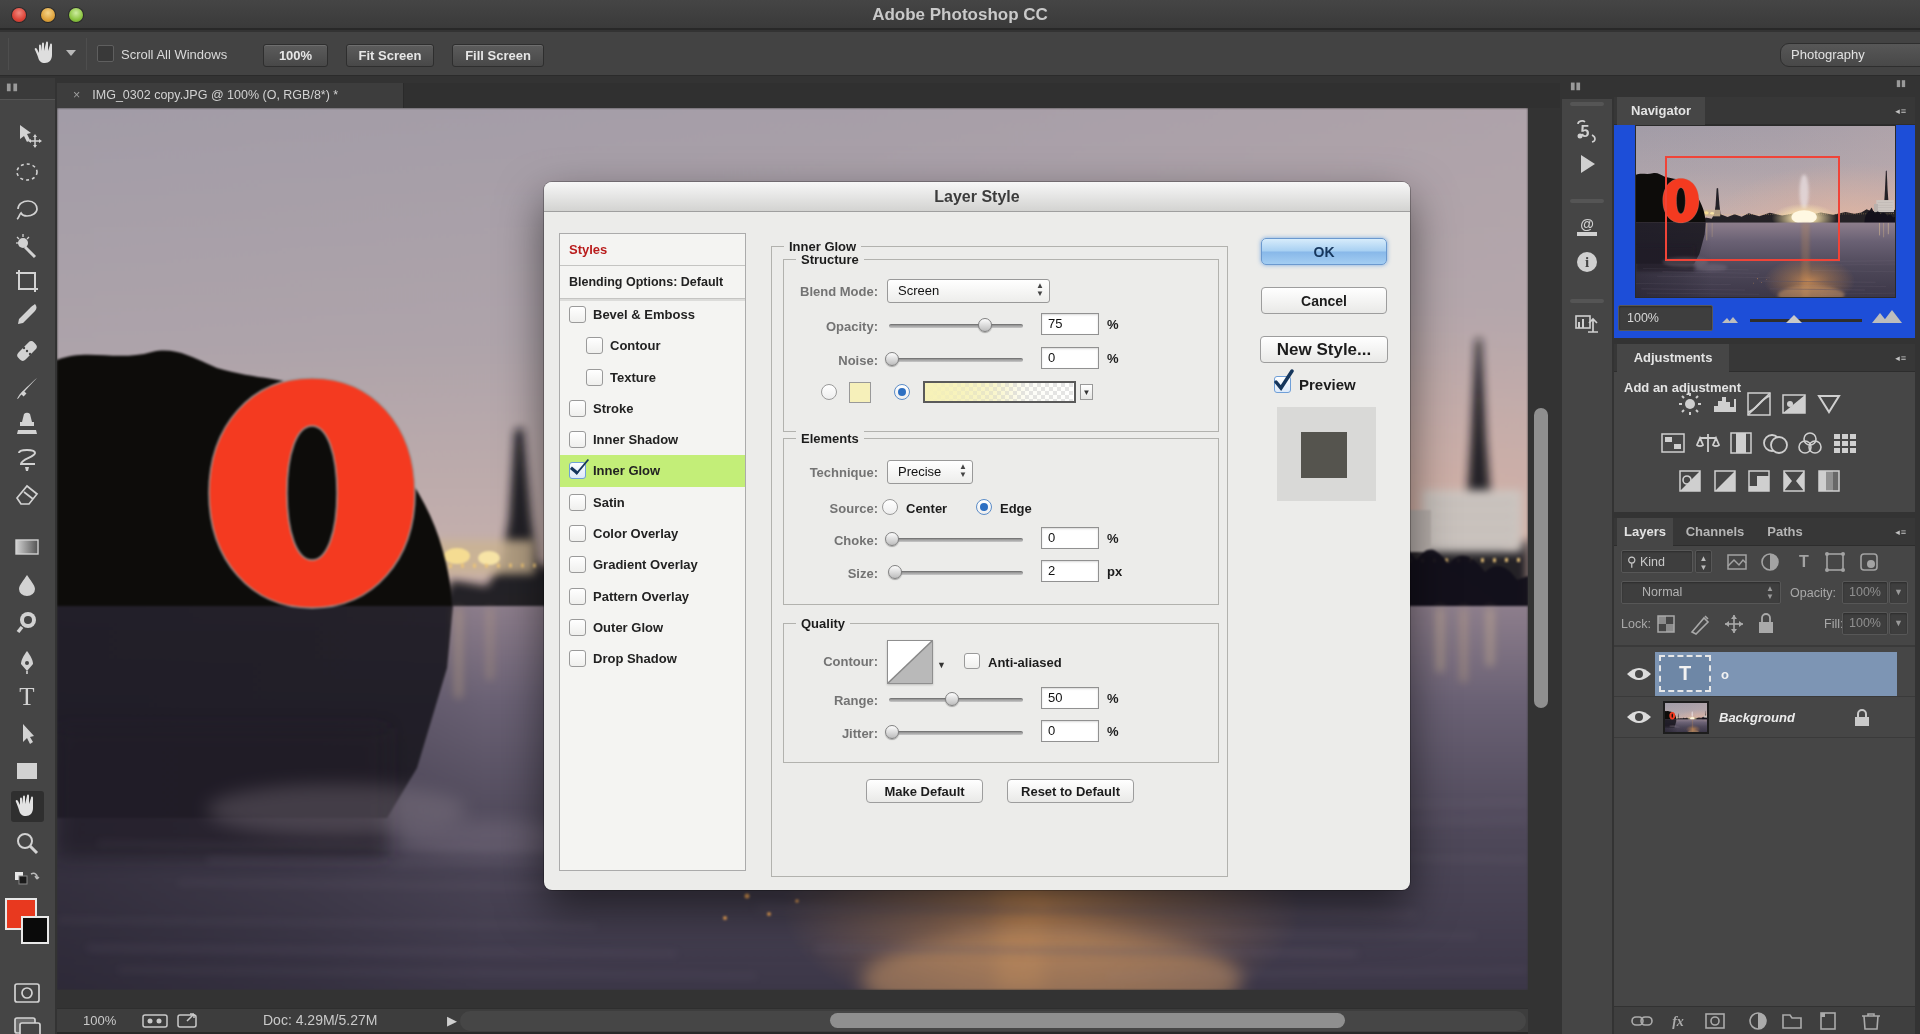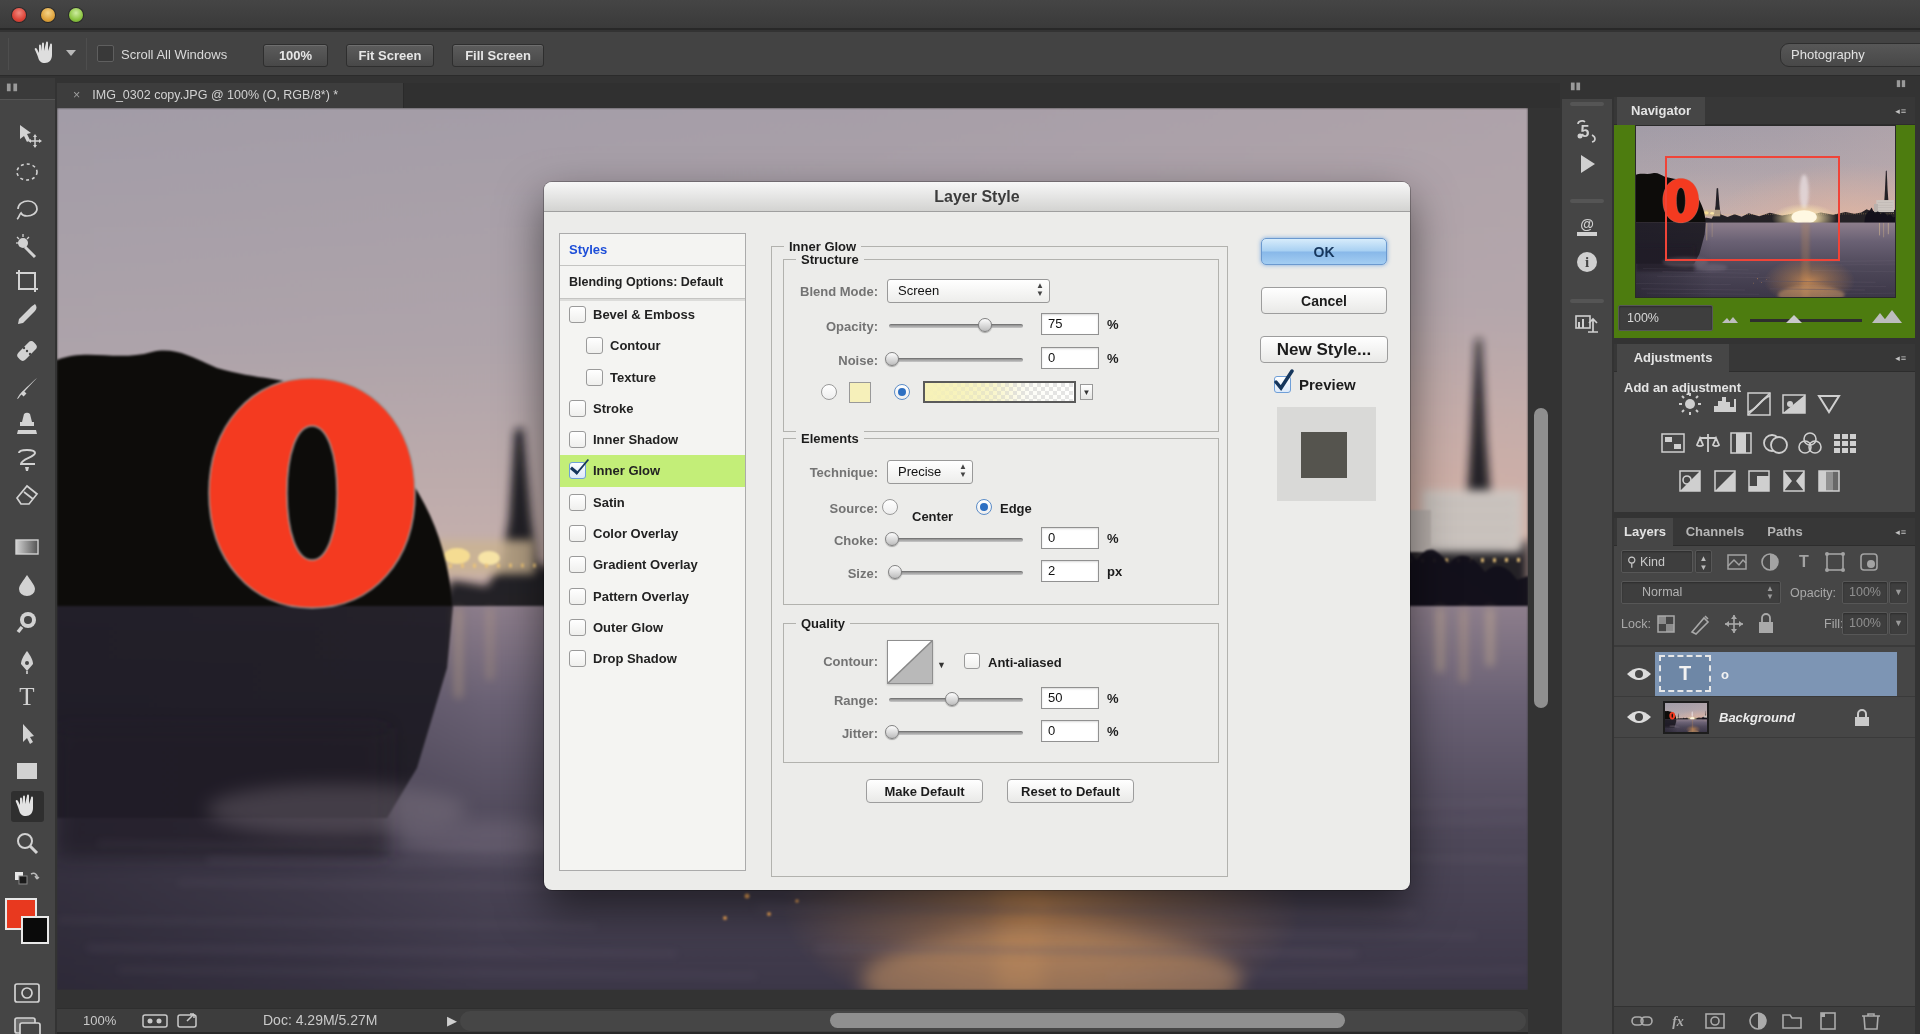--- a/index.html
+++ b/index.html
@@ -41,20 +41,21 @@
   .srow.hl:after{content:"";position:absolute;left:12px;top:0px;width:12px;height:16px;border-right:3.5px solid #16365c;border-bottom:3.5px solid #16365c;transform:rotate(40deg) scaleX(.6);}
 </style>
 </head>
 <body>
 <div id="app">
 
   <div class="a" style="left:0;top:0;width:1920px;height:30px;background:linear-gradient(#454545,#3a3a3a);border-bottom:2px solid #282828;">
     <div class="a" style="left:12px;top:8px;width:14px;height:14px;border-radius:50%;background:radial-gradient(circle at 50% 35%,#f1887e,#dd4438 60%,#b03228);box-shadow:0 0 0 1px rgba(0,0,0,.35);"></div>
     <div class="a" style="left:41px;top:8px;width:14px;height:14px;border-radius:50%;background:radial-gradient(circle at 50% 35%,#f5d388,#dfa33c 60%,#b57d22);box-shadow:0 0 0 1px rgba(0,0,0,.35);"></div>
     <div class="a" style="left:69px;top:8px;width:14px;height:14px;border-radius:50%;background:radial-gradient(circle at 50% 35%,#cdeca0,#8cc541 60%,#5f9427);box-shadow:0 0 0 1px rgba(0,0,0,.35);"></div>
+    <div class="a" style="left:0;top:5px;width:1920px;text-align:center;font-size:17px;font-weight:700;color:#c9c9c9;">Adobe Photoshop CC</div>
   </div>
 
   <div class="a" style="left:0;top:32px;width:1920px;height:44px;background:#434343;border-bottom:1px solid #2b2b2b;">
     <div class="a" style="left:8px;top:6px;width:1px;height:32px;background:#383838;border-right:1px solid #4e4e4e;"></div>
     <div class="a" id="handicon" style="left:32px;top:9px;">
       <svg width="28" height="26">
           <path d="M9,12 L9,5 C9,3 11,3 11,5 L11,10 L12,3 C12,1 14,1 14,3 L14,10 L16,2 C16,0 18,0 18,2 L18,10 L20,4 C20,2 22,2 22,4 L22,14 C22,19 19,22 15,22 C11,22 9,20 8,16 C7,13 6,11 5,9 C4,7 6,6 7,8 Z" fill="#dedede" transform="translate(-2,0)"></path>
         </svg>
     </div>
     <div class="a" style="left:66px;top:18px;width:0;height:0;border-left:5px solid transparent;border-right:5px solid transparent;border-top:6px solid #b9b9b9;"></div>
@@ -403,21 +404,21 @@
             <path d="M-8,4 L-8,-2 M-4,4 L-4,-5" stroke-width="2"></path>
             <path d="M1,8 L11,8 M6,8 L6,-4 M2,-1 L6,-5 L10,-1" stroke-width="1.7"></path>
           </g>
       </svg>
     </div>
   </div>
 
   <div class="a" id="rightcol" style="left:1614px;top:77px;width:306px;height:957px;background:#333;">
     <div class="a" style="left:282px;top:1px;color:#9a9a9a;font-size:9px;">▮▮</div>
 
-    <div class="a" style="left:0;top:20px;width:301px;height:241px;background:#4d7c0f;">
+    <div class="a" style="left:0;top:20px;width:301px;height:241px;background:#1d4ed8;">
       <div class="phead" style="width:301px;">
         <div class="ptab" style="left:3px;width:88px;">Navigator</div>
         <div class="pmenu">◂≡</div>
       </div>
       <div class="a" style="left:21px;top:28px;width:261px;height:173px;background:#1f1f1f;border:1px solid #2a2a2a;">
         <svg width="259" height="171" viewBox="0 0 1471 882" preserveAspectRatio="none">
             <use href="#scene"></use>
           </svg>
       </div>
       <div class="a" style="left:51px;top:59px;width:175px;height:105px;border:2px solid #f04438;"></div>
@@ -649,21 +650,21 @@
         </svg>
       </div>
     </div>
   </div>
 
   <div class="a" id="dialog" style="left:544px;top:182px;width:866px;height:708px;background:#ececea;border-radius:8px;box-shadow:0 18px 45px rgba(0,0,0,.55),0 0 0 1px rgba(0,0,0,.25);">
 
     <div class="a" style="left:0;top:0;width:866px;height:30px;background:linear-gradient(#f7f7f7,#d3d3d1);border-bottom:1px solid #9f9f9f;border-radius:8px 8px 0 0;text-align:center;font-size:16px;font-weight:700;color:#3c3c3c;line-height:30px;">Layer Style</div>
 
     <div class="a" style="left:15px;top:51px;width:187px;height:638px;background:#f4f4f2;border:1px solid #ababab;">
-      <div style="height:32px;border-bottom:1px solid #c4c4c2;font-size:13px;font-weight:700;color:#1d4ed8;line-height:32px;padding-left:9px;">Styles</div>
+      <div style="height:32px;border-bottom:1px solid #c4c4c2;font-size:13px;font-weight:700;color:#b91c1c;line-height:32px;padding-left:9px;">Styles</div>
       <div style="height:33px;border-bottom:1px solid #c4c4c2;box-shadow:0 2px 0 #dcdcda;font-size:12.5px;font-weight:700;color:#222;line-height:33px;padding-left:9px;">Blending Options: Default</div>
       <div class="srow">Bevel &amp; Emboss</div>
       <div class="srow ind">Contour</div>
       <div class="srow ind">Texture</div>
       <div class="srow">Stroke</div>
       <div class="srow">Inner Shadow</div>
       <div class="srow hl">Inner Glow</div>
       <div class="srow">Satin</div>
       <div class="srow">Color Overlay</div>
       <div class="srow">Gradient Overlay</div>
@@ -708,21 +709,21 @@
       </div>
       <div class="a" style="left:296px;top:124px;width:13px;height:16px;background:linear-gradient(#fff,#e5e5e3);border:1px solid #999;font-size:8px;color:#333;text-align:center;line-height:16px;">▼</div>
     </div>
 
     <div class="fset" style="left:239px;top:256px;width:436px;height:167px;">
       <div class="flab">Elements</div>
       <div class="rlab" style="left:10px;top:26px;width:84px;">Technique:</div>
       <div class="drop" style="left:103px;top:21px;width:86px;height:24px;padding:3px 0 0 10px;">Precise<span class="stepper">▲<br>▼</span></div>
       <div class="rlab" style="left:10px;top:62px;width:84px;">Source:</div>
       <div class="radio" style="left:98px;top:60px;"></div>
-      <div class="lab a" style="left:128px;top:62px;margin-top:8px;">Center</div>
+      <div class="lab a" style="left:122px;top:62px;">Center</div>
       <div class="radio" style="left:192px;top:60px;border-color:#5b8cc8;"></div>
       <div class="a" style="left:196px;top:64px;width:8px;height:8px;border-radius:50%;background:#2d6fc2;"></div>
       <div class="lab a" style="left:216px;top:62px;">Edge</div>
       <div class="rlab" style="left:10px;top:94px;width:84px;">Choke:</div>
       <div class="track" style="left:105px;top:99px;width:134px;"></div>
       <div class="thumb" style="left:101px;top:93px;"></div>
       <div class="vbox" style="left:257px;top:88px;">0</div>
       <div class="unit" style="left:323px;top:92px;">%</div>
       <div class="rlab" style="left:10px;top:127px;width:84px;">Size:</div>
       <div class="track" style="left:105px;top:132px;width:134px;"></div>

